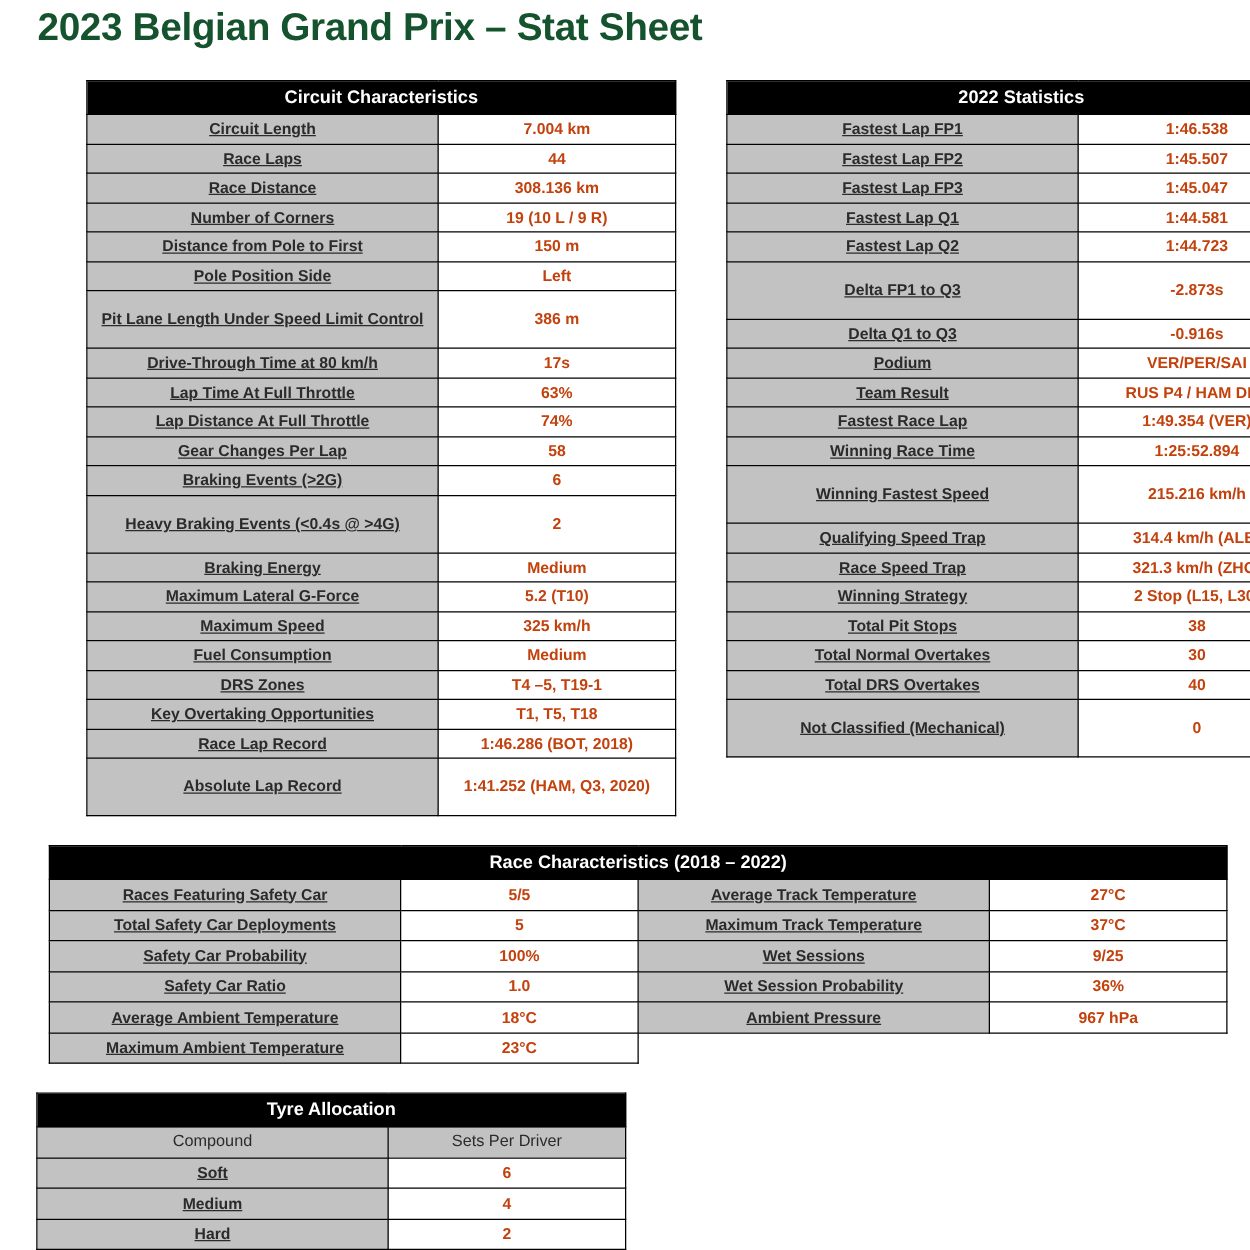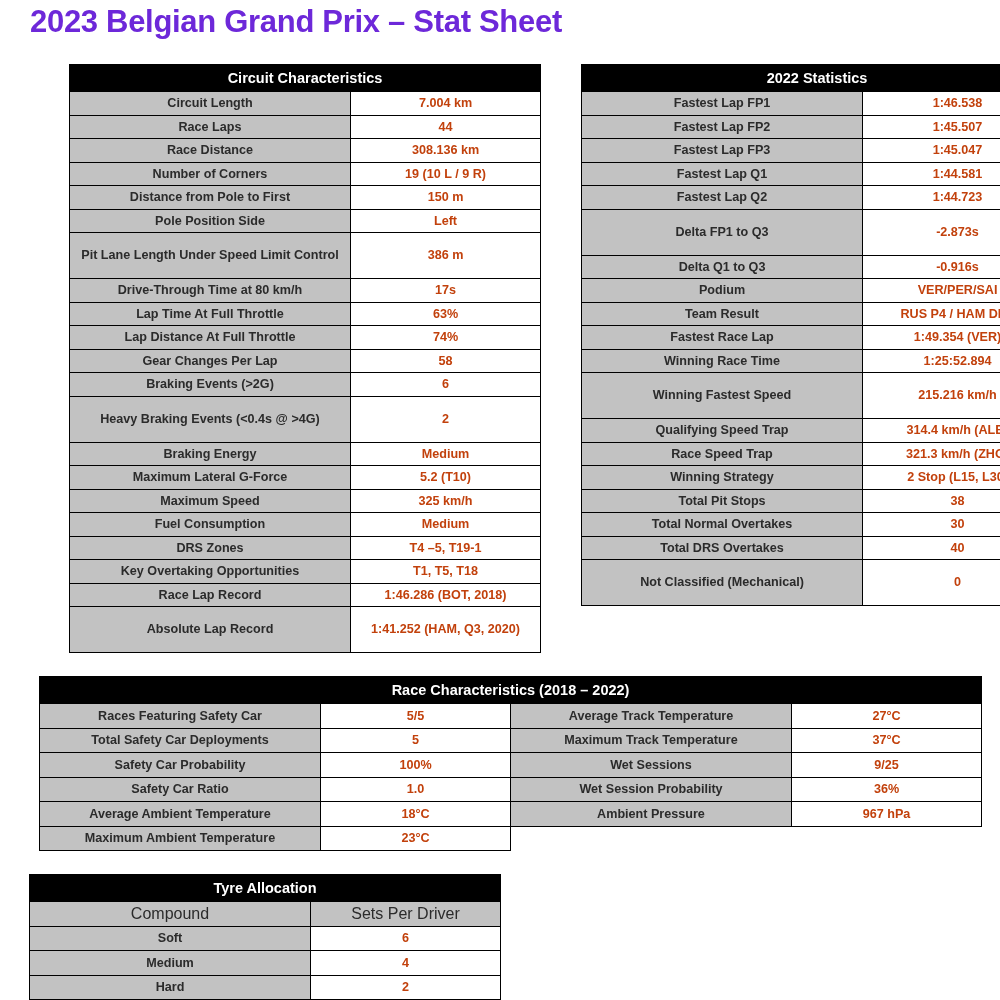--- a/index.html
+++ b/index.html
@@ -22,21 +22,21 @@
   }
 
   
   .title {
     position: absolute;
     left: 30px;
     top: 4px;
     font-size: 31px;
     font-weight: bold;
     letter-spacing: -0.3px;
-    color: #6d28d9;
+    color: #14532d;
     white-space: nowrap;
   }
 
   
   .stat-table {
     border-collapse: collapse;
     table-layout: fixed;
     font-size: 12.6px;
   }
   .stat-table td, .stat-table th {
@@ -53,33 +53,34 @@
     font-size: 14.5px;
     height: 22px;
     padding: 2px 4px;
     border: 1px solid #000000;
   }
   .lbl {
     background: #c2c2c2;
     color: #2b2b2b;
     font-weight: bold;
     text-align: center;
+    text-decoration: underline;
   }
   .val {
     background: #ffffff;
     color: #c2410c;
     font-weight: bold;
     text-align: center;
   }
   .col-head {
     background: #c2c2c2;
     color: #2b2b2b;
     font-weight: normal;
     text-align: center;
-    font-size: 16px;
+    font-size: 13px;
   }
 
   
   .top-block {
     position: absolute;
     left: 29px;
     top: 64px;
     width: 942px;
     display: flex;
   }

